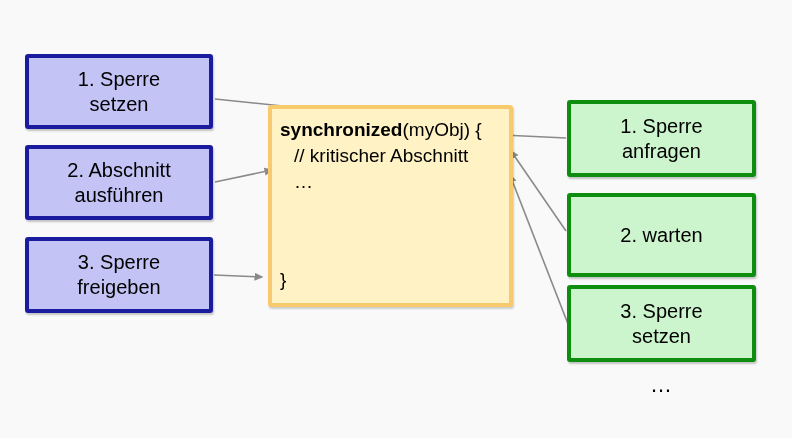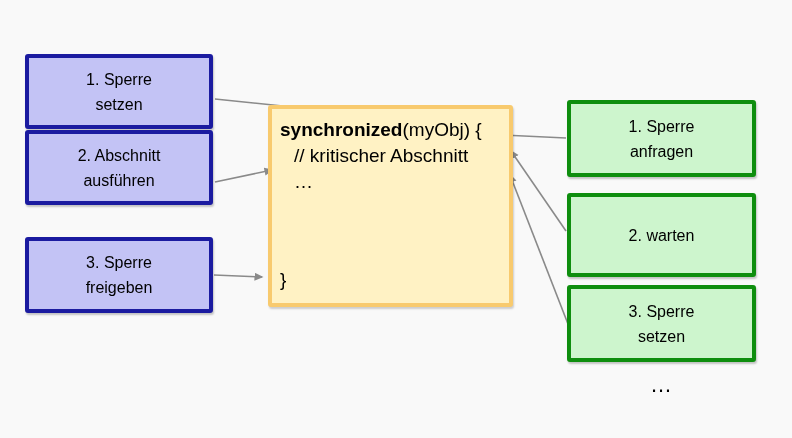--- a/index.html
+++ b/index.html
@@ -23,39 +23,39 @@
     pointer-events: none;
   }
   .step-box {
     position: absolute;
     box-sizing: border-box;
     display: flex;
     align-items: center;
     justify-content: center;
     text-align: center;
     border-radius: 3px;
-    font-size: 16px;
+    font-size: 20px;
     line-height: 25px;
     white-space: pre-line;
     box-shadow: 1px 2px 2px rgba(0,0,0,0.22);
   }
   .left-box {
     left: 25px;
     width: 188px;
     background: #c3c3f5;
     border: 4px solid #1b1ba0;
   }
   .right-box {
     left: 567px;
     width: 189px;
     background: #cdf5cd;
     border: 4px solid #0e8e0e;
   }
   .pos-l1 { top: 54px;  height: 75px; }
-  .pos-l2 { top: 130px; height: 75px; text-align: center; }
+  .pos-l2 { top: 145px; height: 75px; text-align: center; }
   .pos-l3 { top: 237px; height: 76px; }
   .pos-r1 { top: 100px; height: 77px; }
   .pos-r2 { top: 193px; height: 84px; }
   .pos-r3 { top: 285px; height: 77px; }
   .code-box {
     position: absolute;
     left: 268px;
     top: 105px;
     width: 245px;
     height: 202px;

